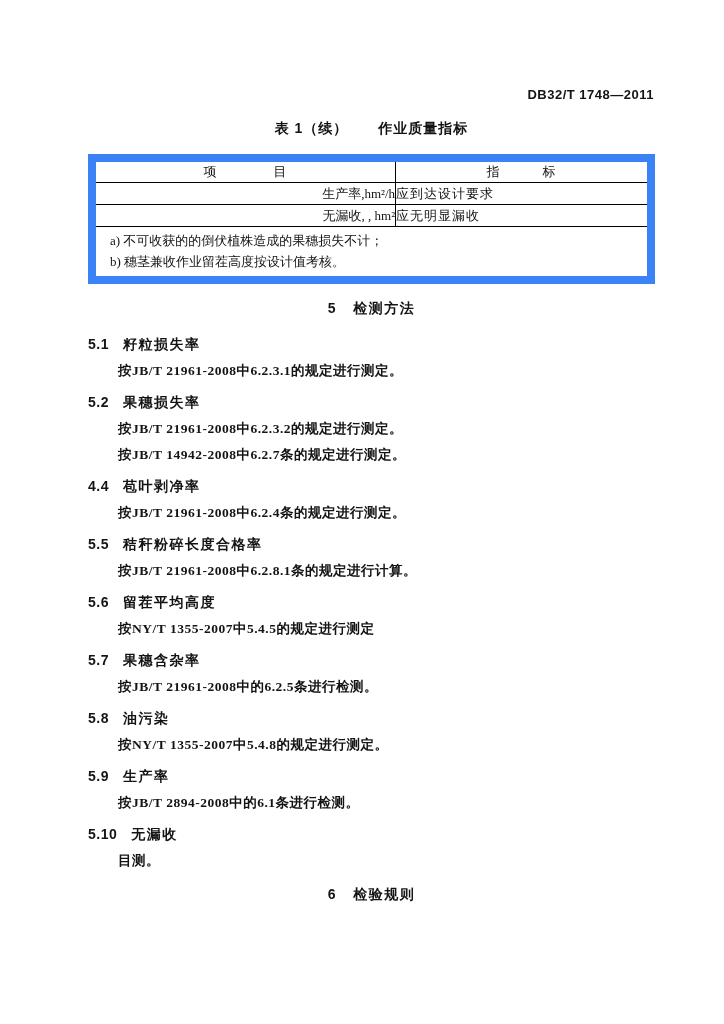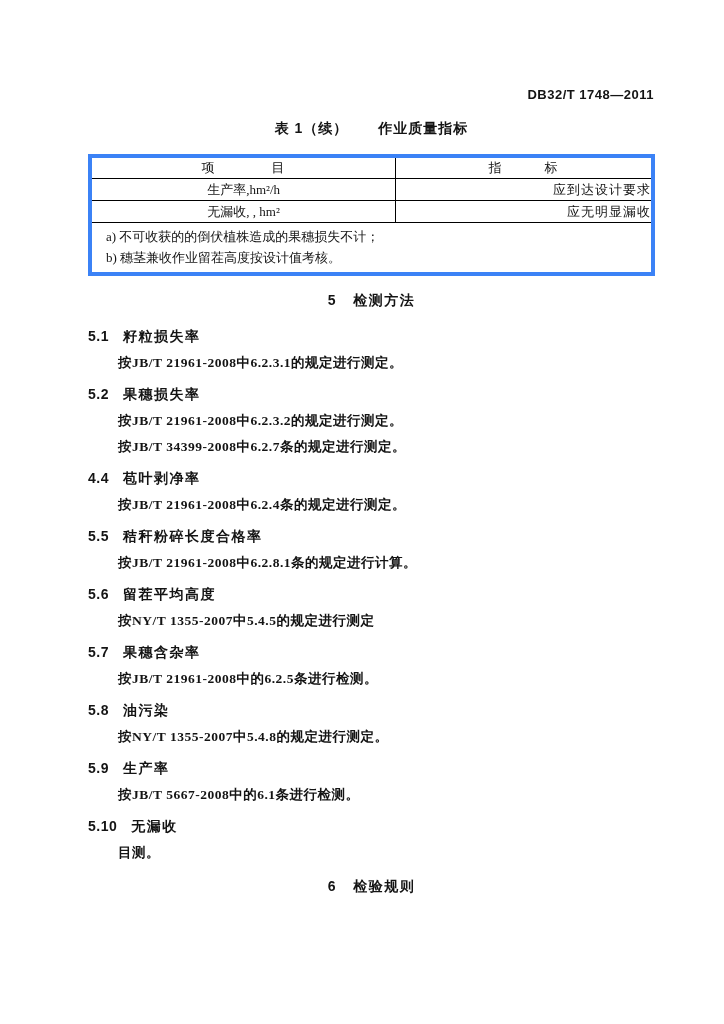--- a/index.html
+++ b/index.html
@@ -13,29 +13,29 @@
     letter-spacing:0.5px;
   }
   .content { position:absolute; left:88px; top:0; width:567px; }
   .table-title {
     margin:118px 0 16px 0; text-align:center;
     font-family:"Liberation Sans", sans-serif; font-weight:bold; font-size:14px;
     line-height:20px; letter-spacing:1px;
   }
   table.quality {
     border-collapse:collapse; width:100%; margin-top:9px;
-    font-size:13px; table-layout:fixed; border:4px solid #3b82f6;
+    font-size:13px; table-layout:fixed; border:8px solid #3b82f6;
   }
   table.quality th, table.quality td { border:1px solid #000; padding:0; }
   table.quality col.c1 { width:54.3%; }
   table.quality thead th {
     font-weight:normal; height:20px; text-align:center; letter-spacing:1px;
   }
-  td.item { text-align:center; padding:1px 6px; height:21px; }
-  td.indicator { text-align:right; height:21px; letter-spacing:1px;margin-top:28px; }
+  td.item { text-align:right; padding:1px 6px; height:21px; }
+  td.indicator { text-align:left; height:21px; letter-spacing:1px;margin-top:28px; }
   tr.notes td { padding:3px 8px 4px 14px; line-height:21px; }
   .note-line { white-space:nowrap; }
   .sec-head {
     margin:12px 0 0 0;
     font-family:"Liberation Sans", sans-serif; font-weight:bold; font-size:14px;
     line-height:20px; letter-spacing:1.5px;
   }
   .sec-head.chapter { margin-top:14px; margin-bottom:16px;text-align:center; }
   .sec-num { letter-spacing:0.5px; margin-right:14px; }
   .chapter .sec-num { margin-right:17px; }
@@ -93,21 +93,21 @@
     <div class="sec-head">
       <span class="sec-num">5.1</span><span class="sec-title">籽粒损失率</span>
     </div>
     <p class="sec-body">按JB/T 21961-2008中6.2.3.1的规定进行测定。</p>
 
     <div class="sec-head">
       <span class="sec-num">5.2</span><span class="sec-title">果穗损失率</span>
     </div>
     <p class="sec-body">按JB/T 21961-2008中6.2.3.2的规定进行测定。</p>
 
-    <p class="sec-body">按JB/T 34399-2008中6.2.7条的规定进行测定。</p>
+    <p class="sec-body">按JB/T 14942-2008中6.2.7条的规定进行测定。</p>
 
     <div class="sec-head">
       <span class="sec-num">4.4</span><span class="sec-title">苞叶剥净率</span>
     </div>
     <p class="sec-body">按JB/T 21961-2008中6.2.4条的规定进行测定。</p>
 
     <div class="sec-head">
       <span class="sec-num">5.5</span><span class="sec-title">秸秆粉碎长度合格率</span>
     </div>
     <p class="sec-body">按JB/T 21961-2008中6.2.8.1条的规定进行计算。</p>
@@ -123,21 +123,21 @@
     <p class="sec-body">按JB/T 21961-2008中的6.2.5条进行检测。</p>
 
     <div class="sec-head">
       <span class="sec-num">5.8</span><span class="sec-title">油污染</span>
     </div>
     <p class="sec-body">按NY/T 1355-2007中5.4.8的规定进行测定。</p>
 
     <div class="sec-head">
       <span class="sec-num">5.9</span><span class="sec-title">生产率</span>
     </div>
-    <p class="sec-body">按JB/T 5667-2008中的6.1条进行检测。</p>
+    <p class="sec-body">按JB/T 2894-2008中的6.1条进行检测。</p>
 
     <div class="sec-head">
       <span class="sec-num">5.10</span><span class="sec-title">无漏收</span>
     </div>
     <p class="sec-body">目测。</p>
 
     <div class="sec-head chapter">
       <span class="sec-num">6</span><span class="sec-title">检验规则</span>
     </div>
 

